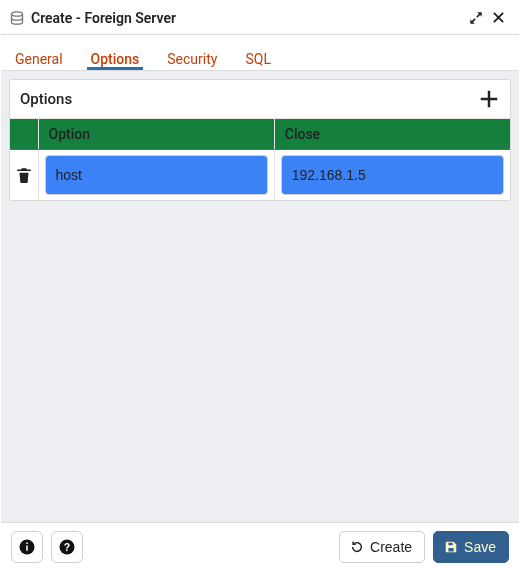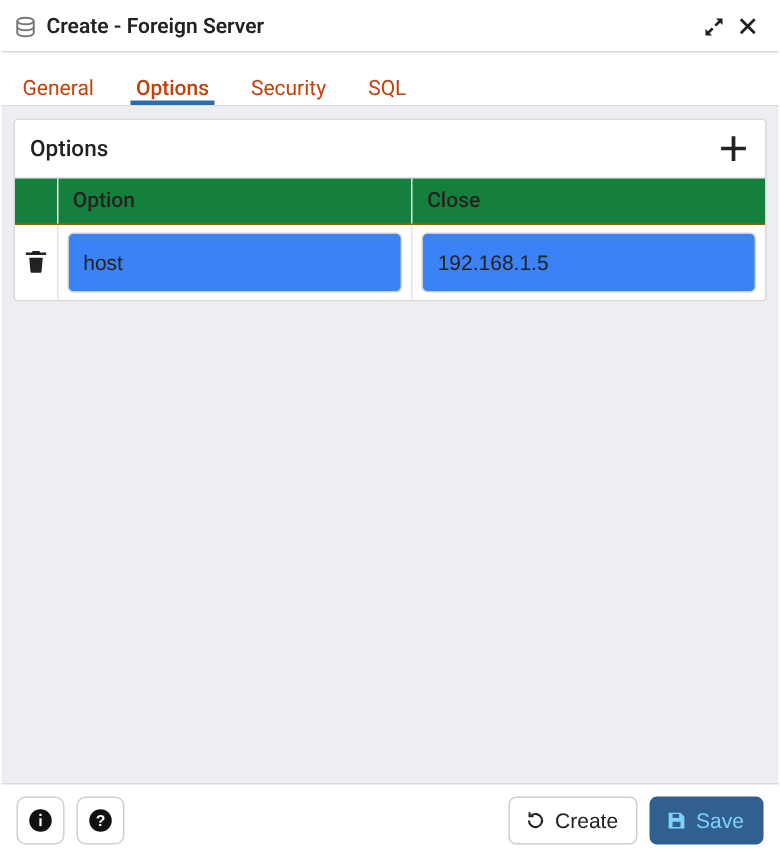--- a/index.html
+++ b/index.html
@@ -146,21 +146,21 @@
     display: inline-flex;
     align-items: center;
     gap: 6px;
     cursor:pointer;
     color:#222;
   }
   .btn svg { width:14px; height:14px; }
   .btn.primary {
     background: #315f8f;
     border-color: #315f8f;
-    color: #7dd3fc;
+    color: #fef9c3;
   }
 </style>
 </head>
 <body>
 
 <div class="dialog">
 
   <div class="dlg-header">
     <span class="dlg-header-icon">
       <svg viewBox="0 0 16 16" fill="none" stroke="currentColor" stroke-width="1.3">

